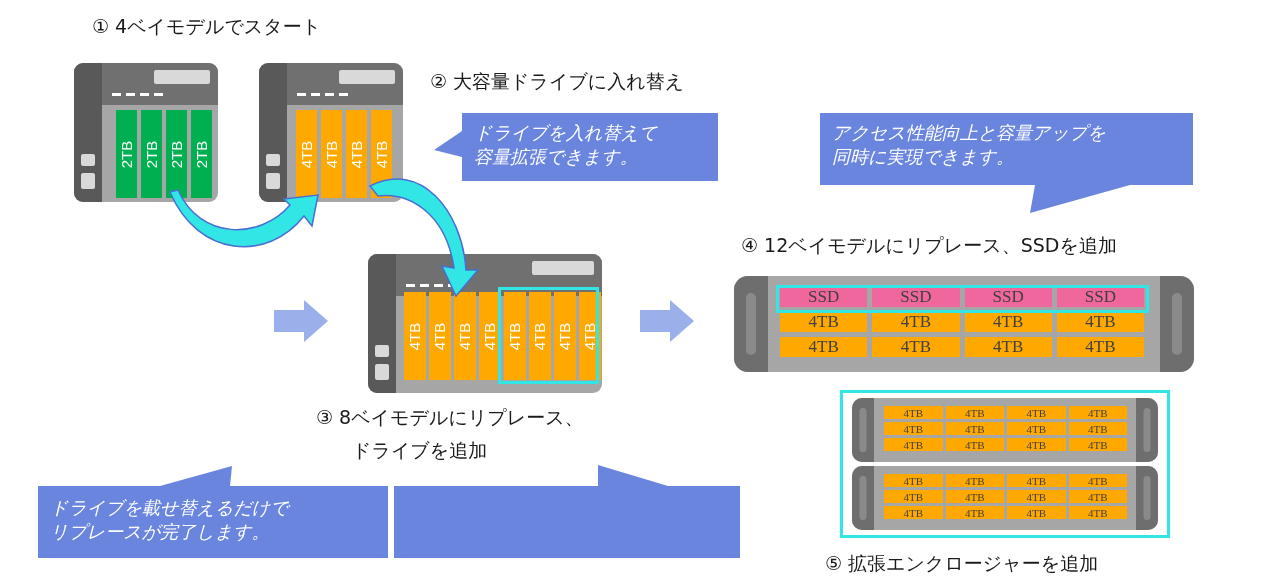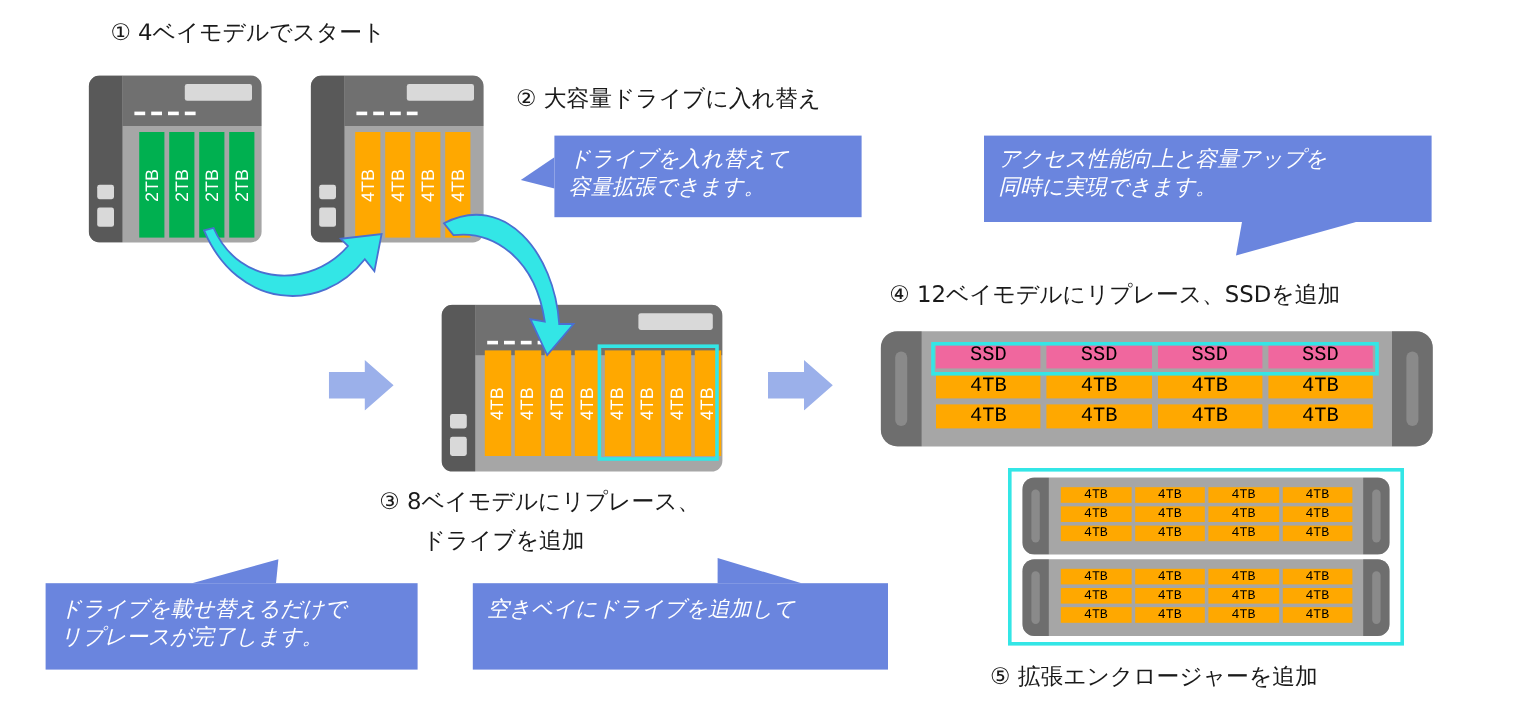--- a/index.html
+++ b/index.html
@@ -21,21 +21,21 @@
   .vdrive { width:21px; height:100%; display:flex; align-items:center; justify-content:center; color:#fff; font-size:15px; }
   .vdrive span { transform:rotate(-90deg); white-space:nowrap; font-family:"Liberation Sans", sans-serif; }
   .green { background:#00b050; }
   .orange { background:#ffa800; }
   .pink { background:#f0679e; }
   
   .rack { position:absolute; background:#a6a6a6; border-radius:14px; overflow:hidden; }
   .rack .ear { position:absolute; top:0; bottom:0; background:#6e6e6e; }
   .rack .ear .handle { position:absolute; left:50%; transform:translateX(-50%); background:#8a8a8a; border-radius:6px; }
   .hgrid { position:absolute; display:grid; grid-template-columns:repeat(4, 1fr); }
-  .hdrive { display:flex; align-items:center; justify-content:center; color:#000000; font-family:Liberation Mono, monospace; }
+  .hdrive { display:flex; align-items:center; justify-content:center; color:#404040; font-family:Liberation Serif, serif; }
   .cyan-box { position:absolute; border:3px solid #33e6e6; box-sizing:border-box; }
   .arrow-right { position:absolute; }
 </style>
 </head>
 <body>
 
 <div class="step-label" style="left:92px;top:14px;">① 4ベイモデルでスタート</div>
 <div class="step-label" style="left:430px;top:69px;">② 大容量ドライブに入れ替え</div>
 <div class="step-label" style="left:316px;top:405px;">③ 8ベイモデルにリプレース、</div>
 <div class="step-label" style="left:352px;top:438px;">ドライブを追加</div>
@@ -50,26 +50,25 @@
 </svg>
 
 <div class="bubble" style="left:462px;top:113px;width:256px;height:68px;">
   <div>ドライブを入れ替えて</div>
   <div>容量拡張できます。</div>
 </div>
 <div class="bubble" style="left:820px;top:113px;width:373px;height:72px;">
   <div>アクセス性能向上と容量アップを</div>
   <div>同時に実現できます。</div>
 </div>
-<div class="bubble" style="left:38px;top:486px;width:310px;height:72px;padding-top:10px;">
+<div class="bubble" style="left:38px;top:486px;width:350px;height:72px;padding-top:10px;">
   <div>ドライブを載せ替えるだけで</div>
   <div>リプレースが完了します。</div>
 </div>
 <div class="bubble" style="left:394px;top:486px;width:346px;height:72px;padding-top:10px;">
-  <div>空きベイにドライブを追加して</div>
 </div>
 
 <div class="nas" style="left:74px;top:63px;width:144px;height:139px;">
   <div class="side"></div>
   <div class="top">
     <div class="lcd"></div>
     <div class="leds">
         <i></i>
         <i></i>
         <i></i>

